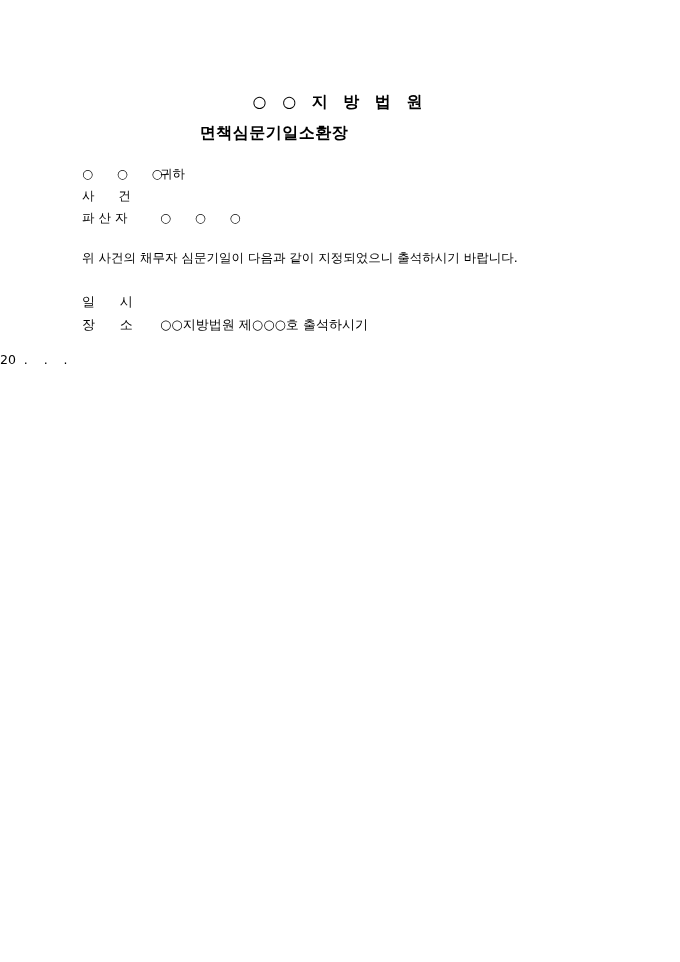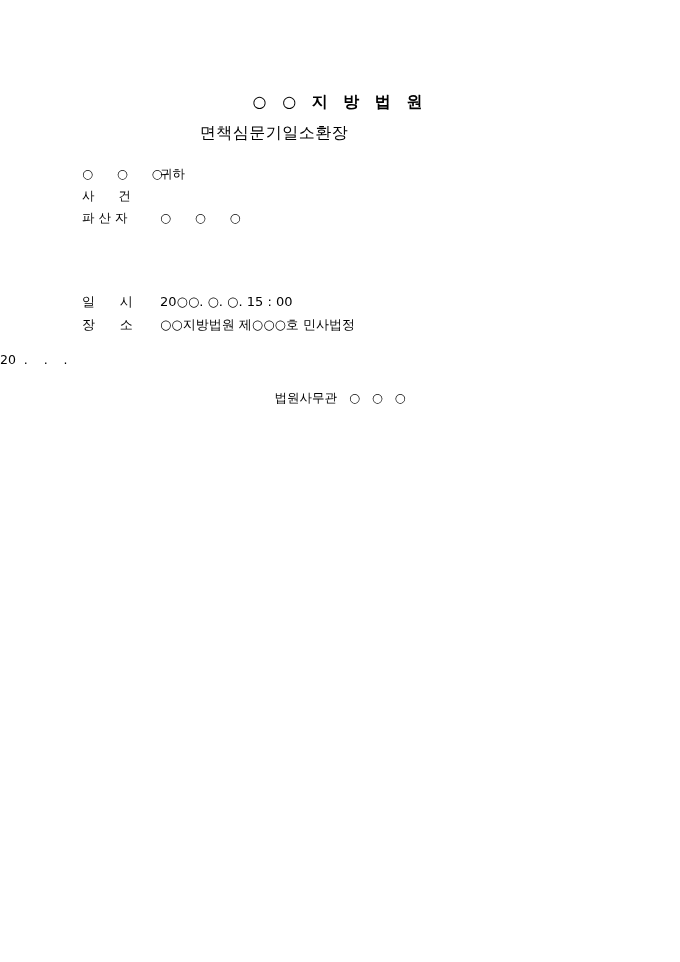--- a/index.html
+++ b/index.html
@@ -37,21 +37,21 @@
     white-space: pre;
   }
 
   .doc-title {
     position: absolute;
     top: 123px;
     left: 0;
     width: 548px;
     text-align: center;
     font-size: 16px;
-    font-weight: normal;
+    font-weight: bold;
     letter-spacing: 0.5px;
     white-space: pre;
   }
 
   
   .field-rows {
     position: absolute;
     top: 163px;
     left: 82px;
     width: 560px;
@@ -130,29 +130,28 @@
     </div>
     <div class="frow">
       <span class="flabel">사      건</span>
     </div>
     <div class="frow">
       <span class="flabel">파 산 자</span>
       <span class="fvalue">○      ○      ○</span>
     </div>
   </div>
 
+  <div class="body-para">위 사건의 채무자 심문기일이 다음과 같이 지정되었으니 출석하시기 바랍니다.</div>
 
   <div class="schedule-rows">
     <div class="frow">
       <span class="flabel">일      시</span>
-      <span class="fvalue">20○○. ○. ○. 15 : 00</span>
     </div>
     <div class="frow">
       <span class="flabel">장      소</span>
-      <span class="fvalue">○○지방법원 제○○○호 민사법정</span>
+      <span class="fvalue">○○지방법원 제○○○호 출석하시기</span>
     </div>
   </div>
 
   <div class="date-line">20  .    .    .</div>
 
-  <div class="sign-line">법원사무관   ○   ○   ○</div>
 
 </div>
 
 </body></html>

